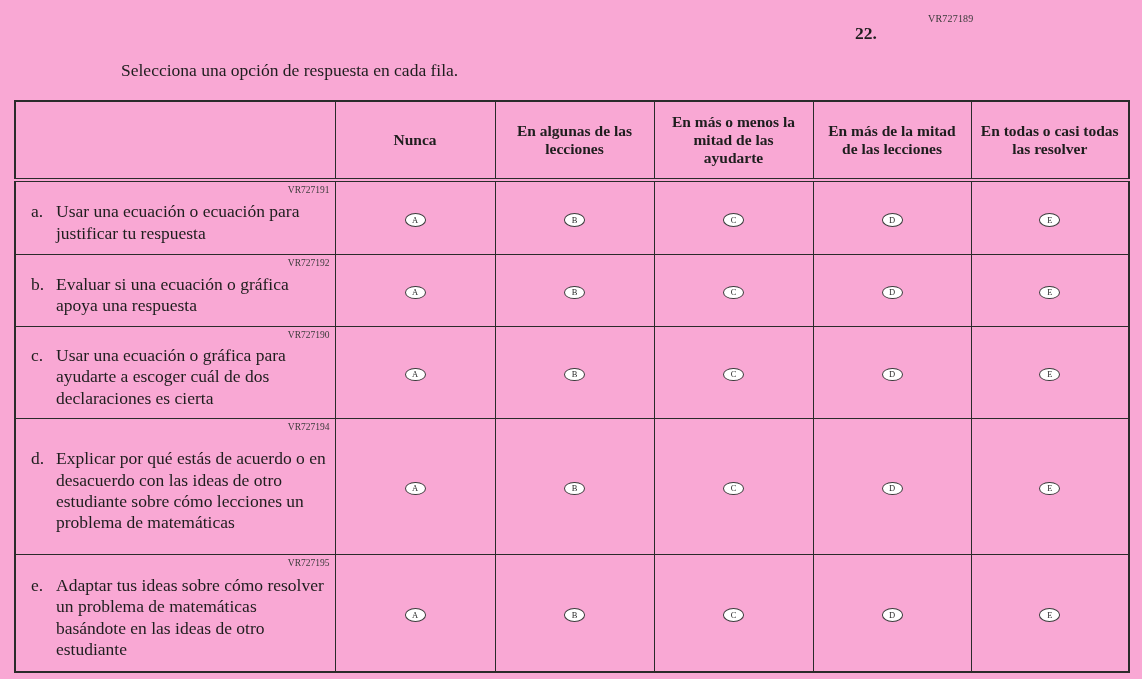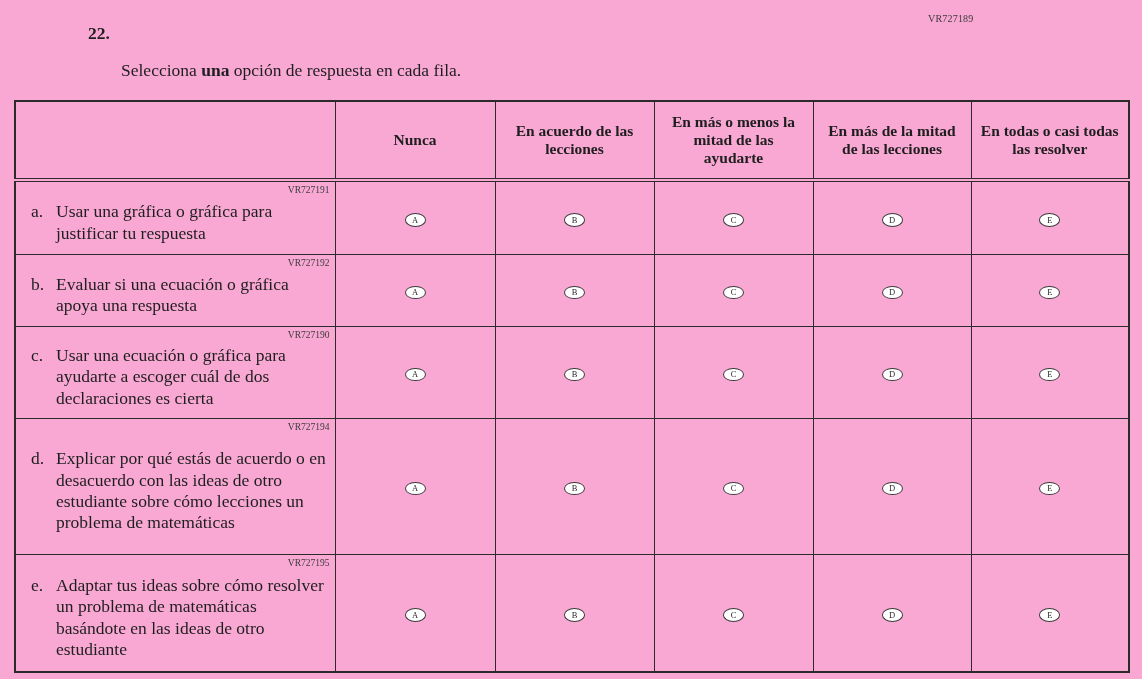--- a/index.html
+++ b/index.html
@@ -14,25 +14,25 @@
   }
   .form-code {
     position: absolute;
     top: 13px;
     left: 928px;
     font-size: 10px;
     letter-spacing: 0.2px;
     color: #3a3a3a;
   }
   .qblock { position: absolute; top: 23px; left: 88px; width: 800px; }
-  .qline { display: flex; }
+  .qline { display: flex; justify-content: flex-end; }
   .qnum { font-weight: bold; font-size: 17.5px; width: 33px; flex-shrink: 0; }
   .qtext { font-size: 17.5px; }
   .instruction { margin: 16px 0 0 33px; font-size: 17.5px; }
-  .instruction b { font-weight: bold; }
+  .instruction b { font-weight: normal; }
 
   table.grid {
     position: absolute;
     top: 100px;
     left: 14px;
     width: 1114px;
     border-collapse: collapse;
     table-layout: fixed;
     border: 2.5px solid #2b2b2b;
   }
@@ -101,34 +101,34 @@
         <col style="width:160px">
         <col style="width:159px">
         <col style="width:159px">
         <col style="width:158px">
         <col style="width:158px">
     </colgroup>
     <thead>
       <tr>
         <th></th>
         <th>Nunca</th>
-        <th>En acuerdo de las lecciones</th>
+        <th>En algunas de las lecciones</th>
         <th>En más o menos la mitad de las ayudarte</th>
         <th>En más de la mitad de las lecciones</th>
         <th>En todas o casi todas las resolver</th>
       </tr>
     </thead>
     <tbody>
 
       <tr class="r0">
         <td class="item">
           <span class="vr">VR727191</span>
           <div class="item-line">
             <span class="item-letter">a.</span>
-            <span class="item-text">Usar una gráfica o gráfica para justificar tu respuesta</span>
+            <span class="item-text">Usar una ecuación o ecuación para justificar tu respuesta</span>
           </div>
         </td>
         <td class="opt"><span class="oval">
               <span>A</span>
             </span></td>
         <td class="opt"><span class="oval">
               <span>B</span>
             </span></td>
         <td class="opt"><span class="oval">
               <span>C</span>

